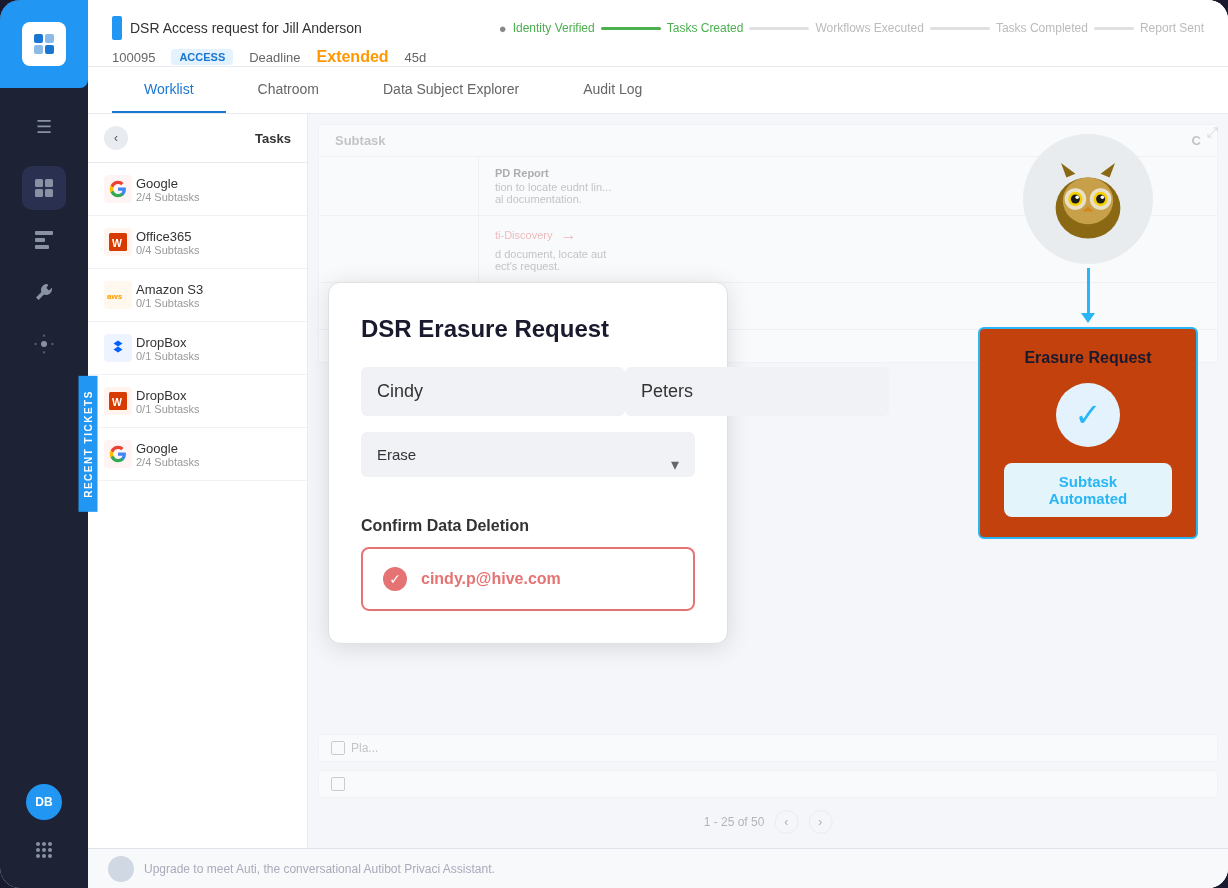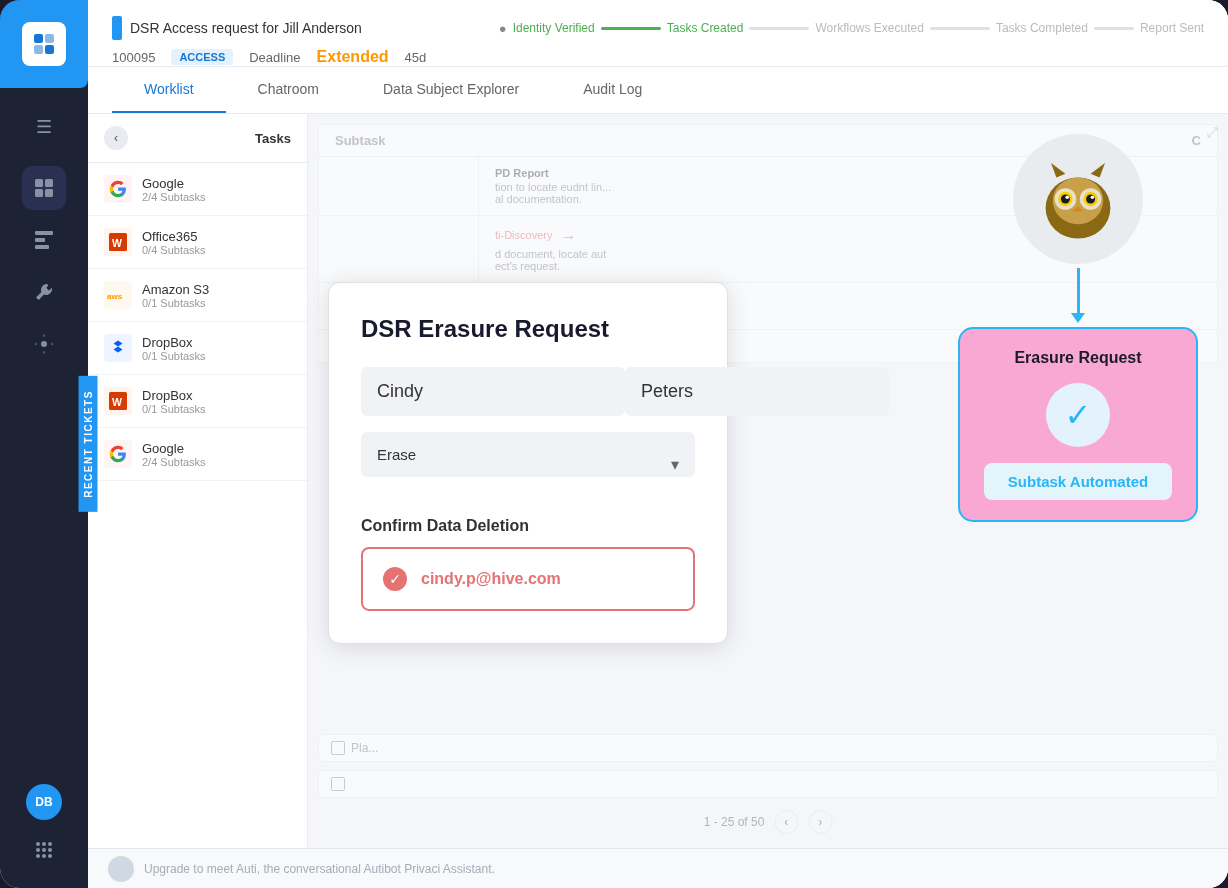--- a/index.html
+++ b/index.html
@@ -219,21 +219,21 @@
       display: flex;
       align-items: center;
       justify-content: center;
       font-size: 12px;
       cursor: pointer;
       color: #555;
     }
     .task-item {
       display: flex;
       align-items: center;
-      gap: 10px;
+      gap: 4px;
       padding: 12px 16px;
       border-bottom: 1px solid #f0f2f5;
       cursor: pointer;
     }
     .task-logo {
       width: 28px;
       height: 28px;
       border-radius: 4px;
       display: flex;
       align-items: center;
@@ -337,25 +337,25 @@
       color: white;
       font-size: 14px;
       flex-shrink: 0;
     }
     .email-text {
       font-size: 16px;
       font-weight: 600;
       color: #e57373;
     }
     .erasure-card {
-      background: #f9a8d4;
+      background: #c2410c;
       border: 2px solid #29b6f6;
-      border-radius: 15px;
+      border-radius: 6px;
       padding: 20px 24px;
-      width: 240px;
+      width: 220px;
       text-align: center;
     }
     .erasure-card-title {
       font-size: 16px;
       font-weight: 700;
       color: #1a1a2e;
       margin-bottom: 16px;
     }
     .check-circle {
       width: 64px;

